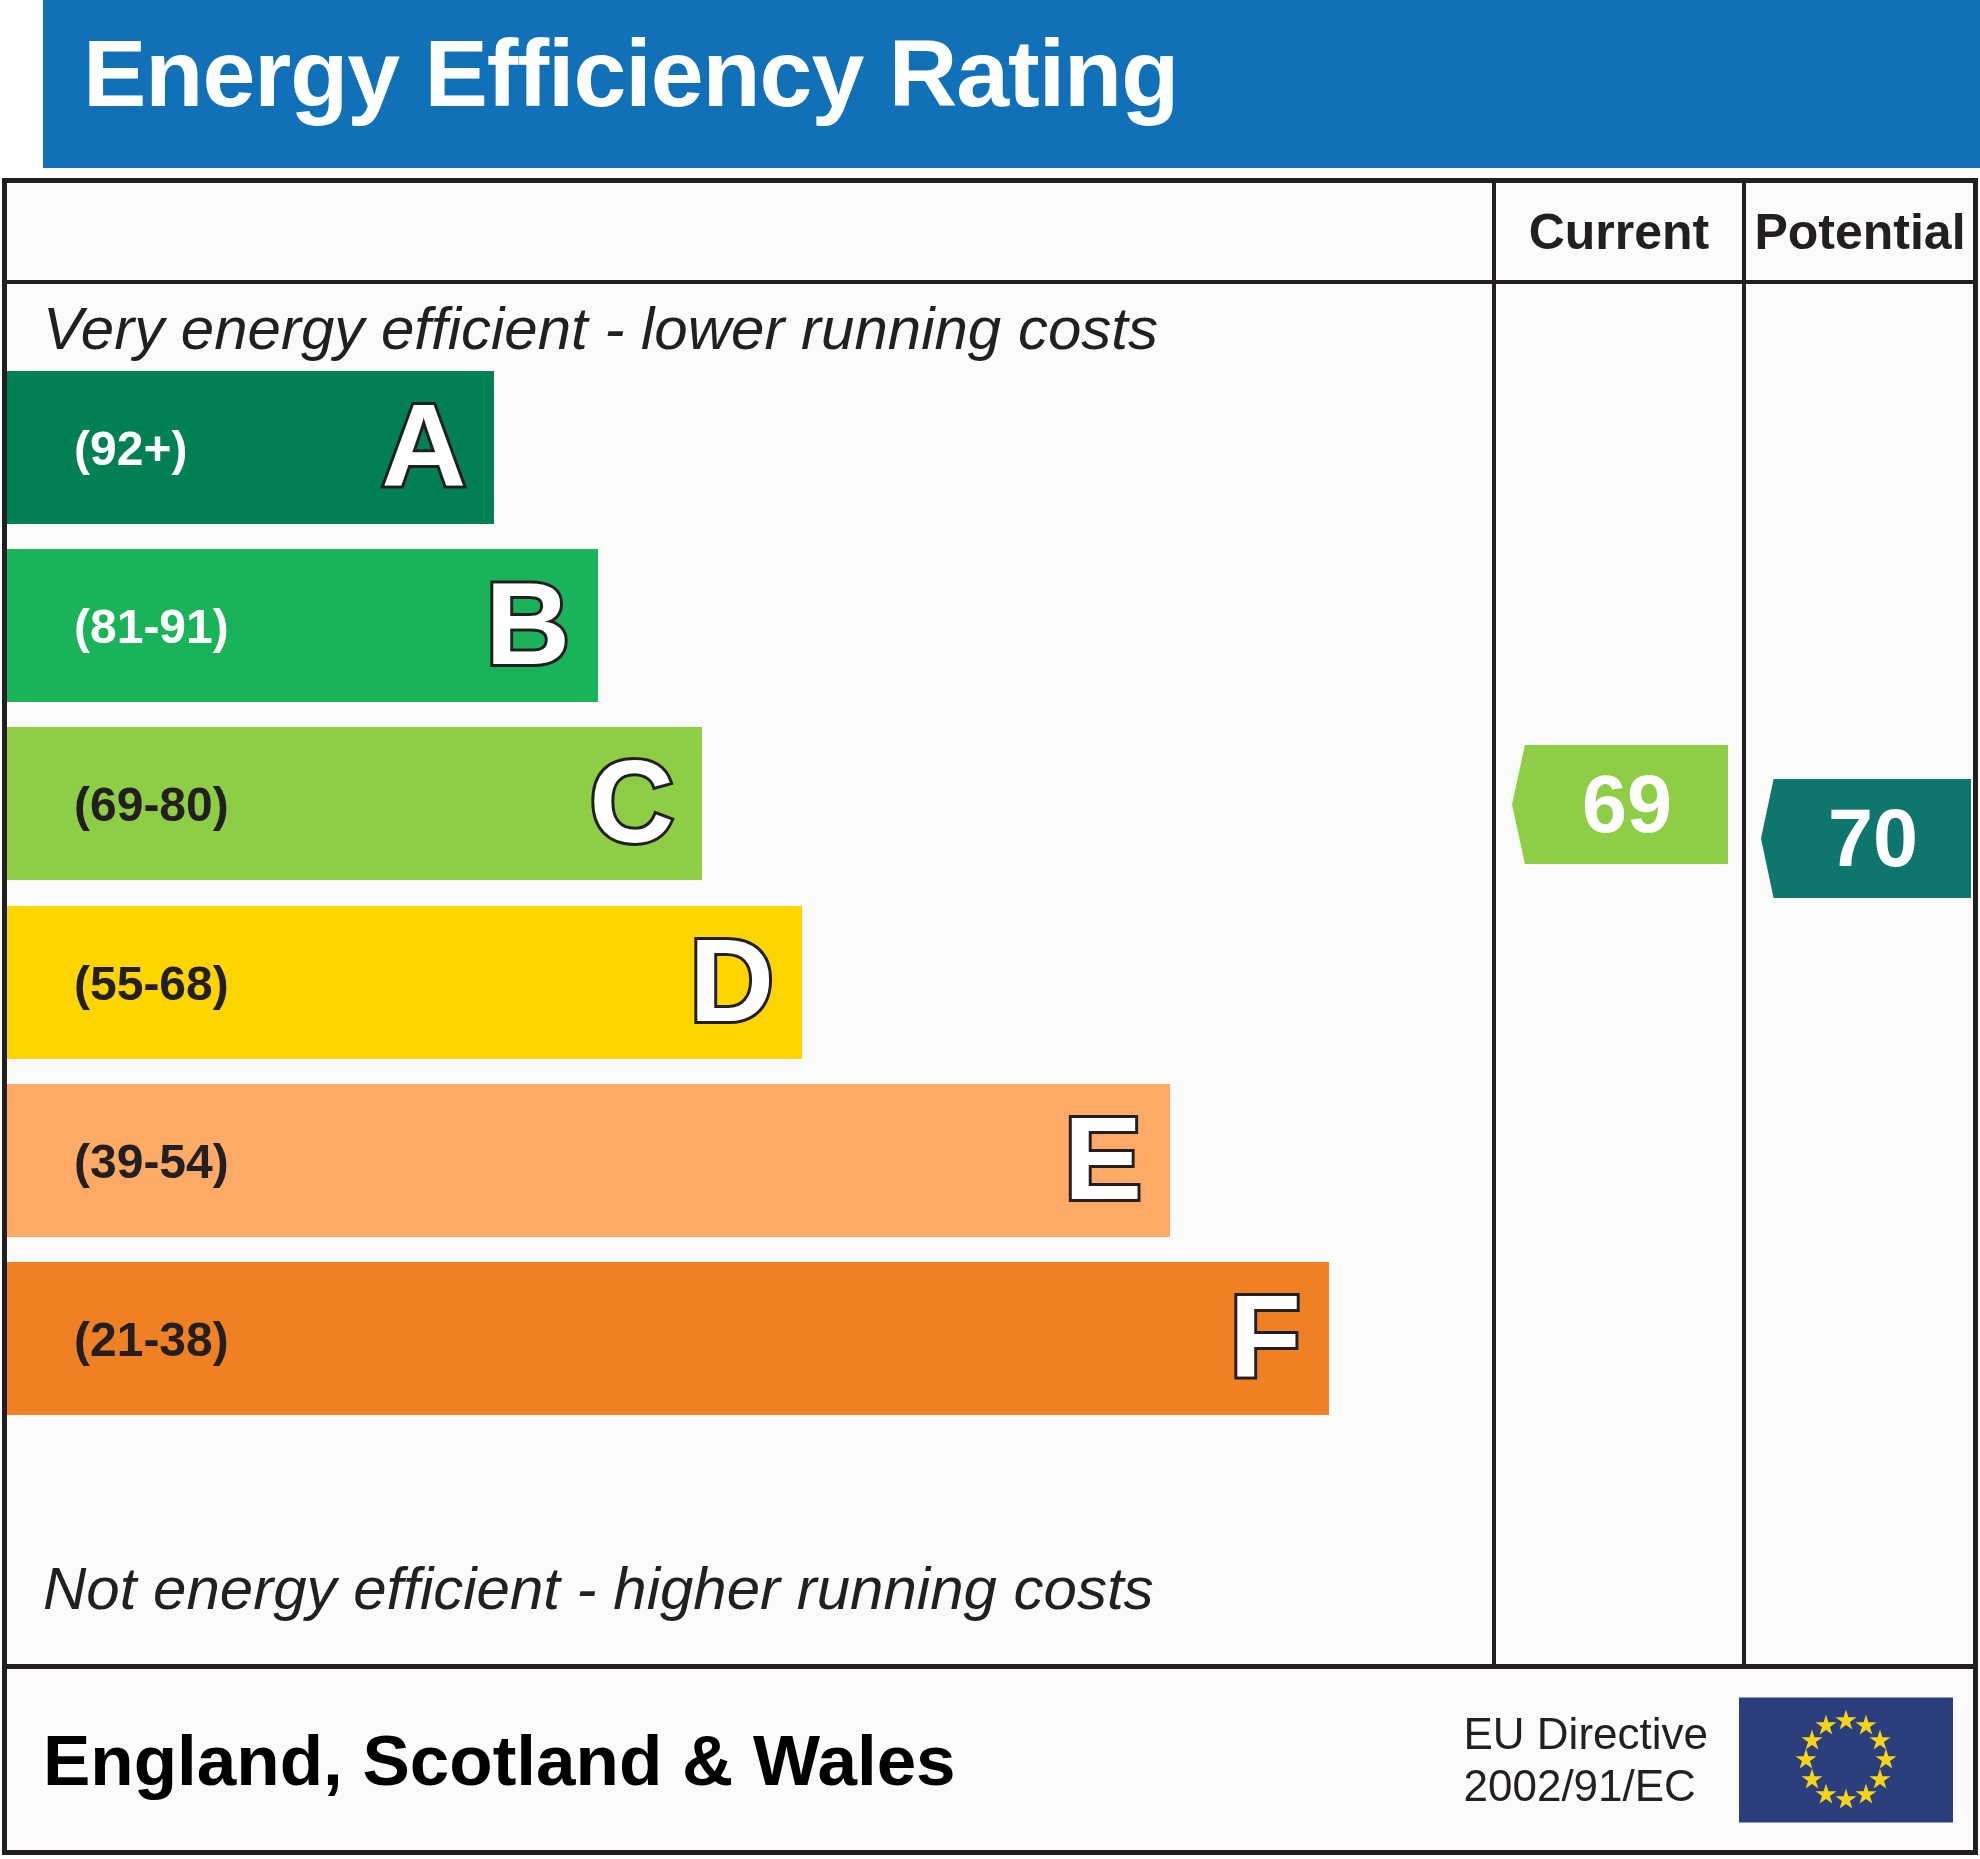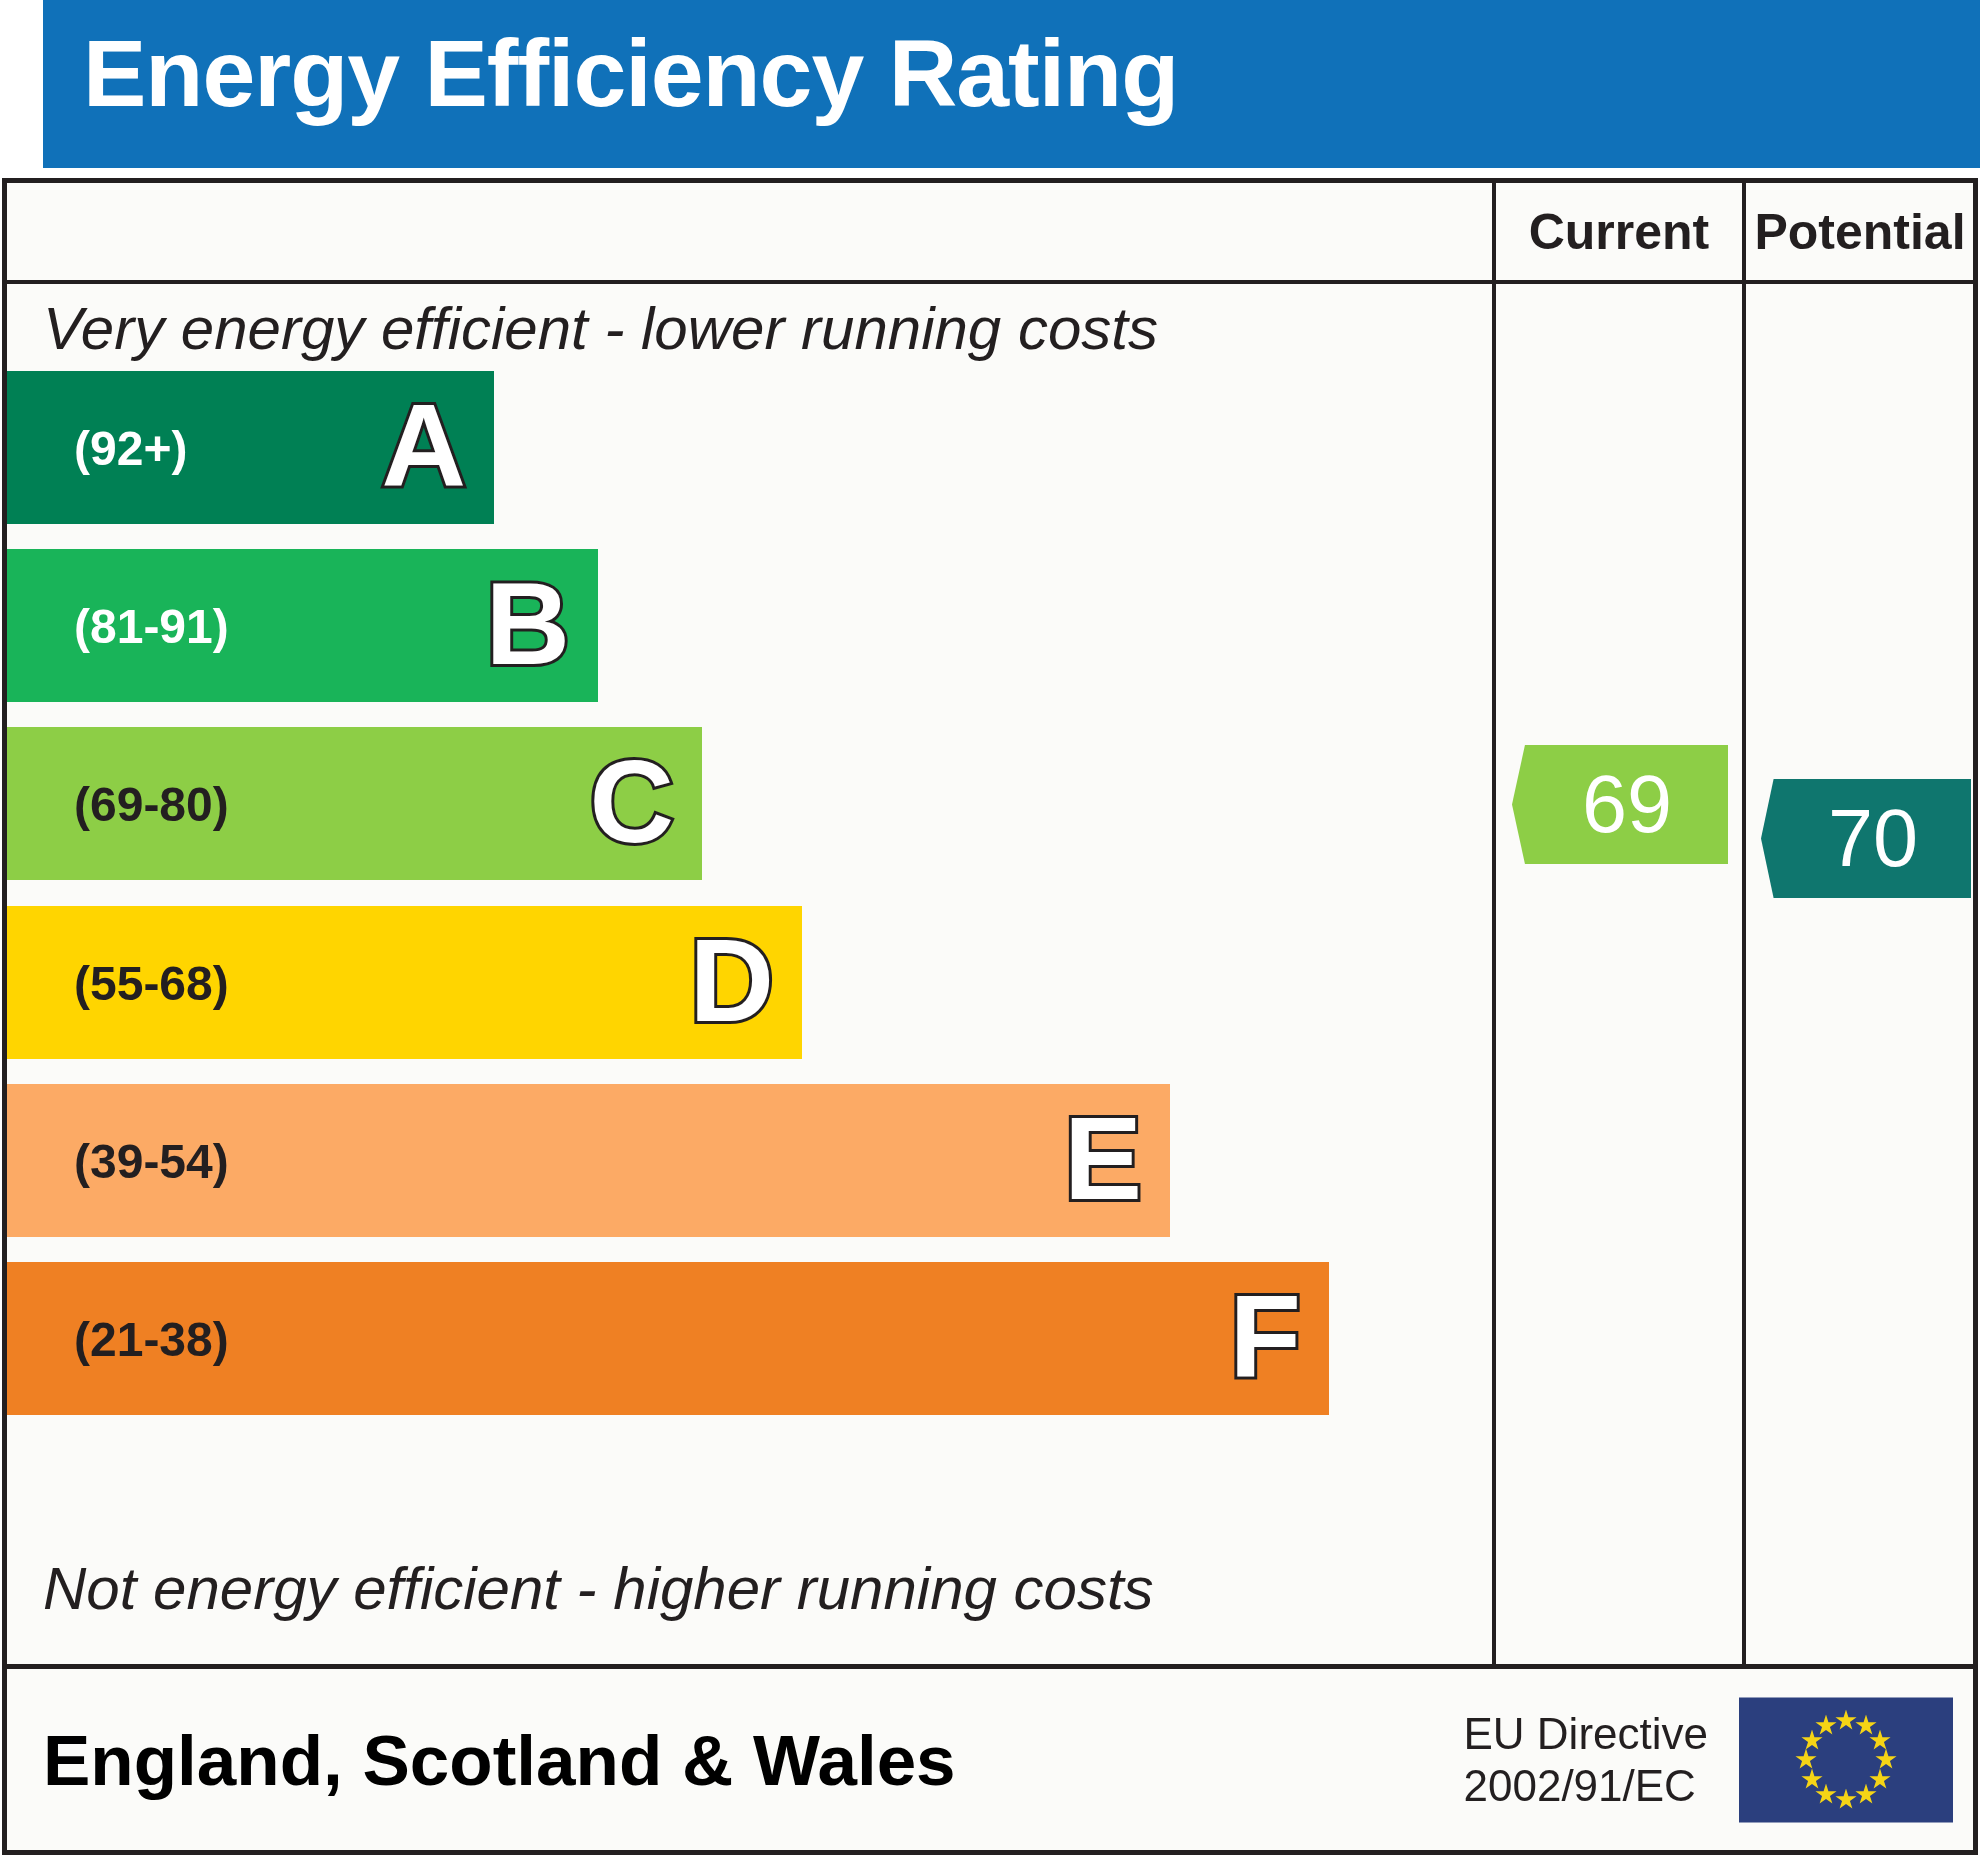--- a/index.html
+++ b/index.html
@@ -160,21 +160,21 @@
 
   
   .marker {
     position: absolute;
     height: 119px;
     display: flex;
     align-items: center;
     justify-content: center;
     color: #ffffff;
     font-size: 81px;
-    font-weight: normal;
+    font-weight: bold;
     clip-path: polygon(6% 0%, 100% 0%, 100% 100%, 6% 100%, 0% 50%);
     box-sizing: border-box;
     padding-left: 14px;
   }
   .marker.current   { left: 1505px; top: 812px; width: 216px; }
   .marker.potential { left: 1754px; top: 812px; width: 210px; }
 
   
   .footer {
     position: absolute;

